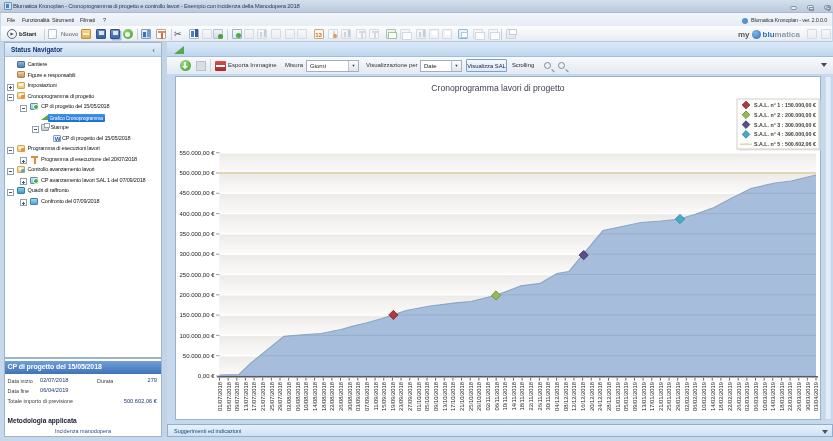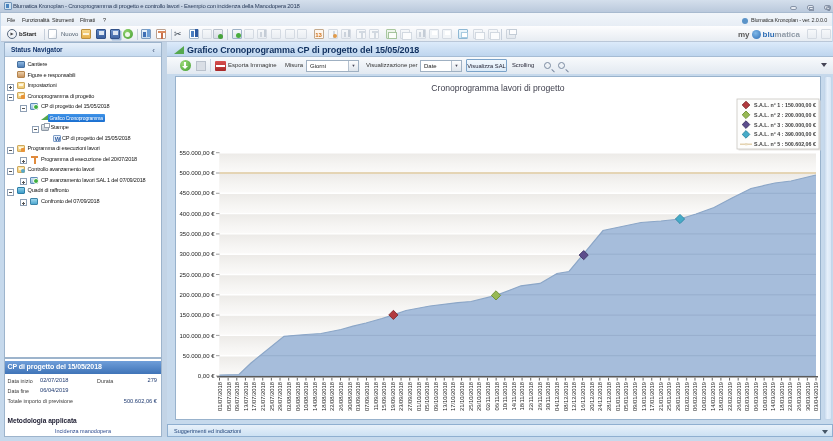--- a/index.html
+++ b/index.html
@@ -322,21 +322,20 @@
   <span class="il" style="left:2.5px;top:28.5px">Data fine</span>
   <span class="iv" style="left:35px;top:28px">06/04/2019</span>
   <span class="il" style="left:2.5px;top:39px">Totale importo di previsione</span>
   <span class="ivr" style="left:97px;top:38.5px;width:55px">500.602,06 €</span>
   <span id="met">Metodologia applicata</span>
   <span id="inc">Incidenza manodopera</span>
 </div>
 <div id="split"></div>
 <div id="mheader">
     <span class="micon"></span>
-    <b>Grafico Cronoprogramma CP di progetto del 15/05/2018</b>
   </div>
 <div id="mtoolbar">
   <span class="mt-green"></span>
   <span class="mt-save"></span>
   <span class="sep" style="left:43px"></span>
   <span class="mt-book"></span>
   <span class="mtlab" style="left:61px">Esporta Immagine</span>
   <span class="mtlab" style="left:118px">Misura</span>
   <span class="mcombo" style="left:139px;width:53px">
       <span>Giorni</span>

